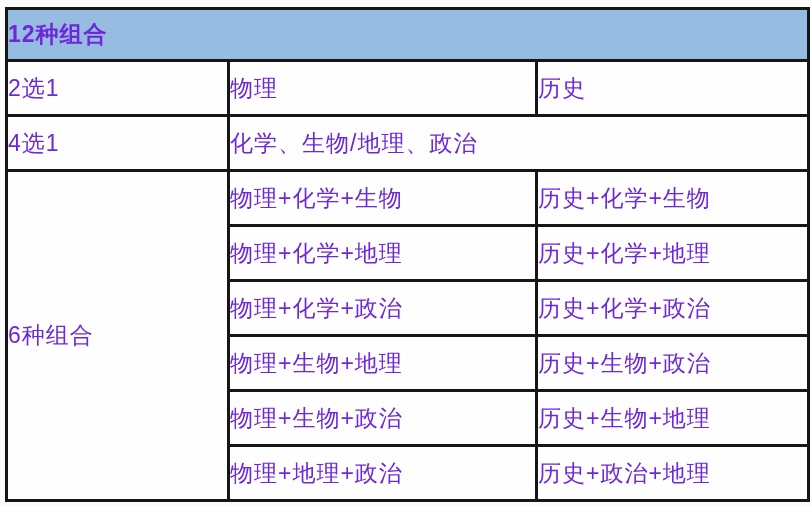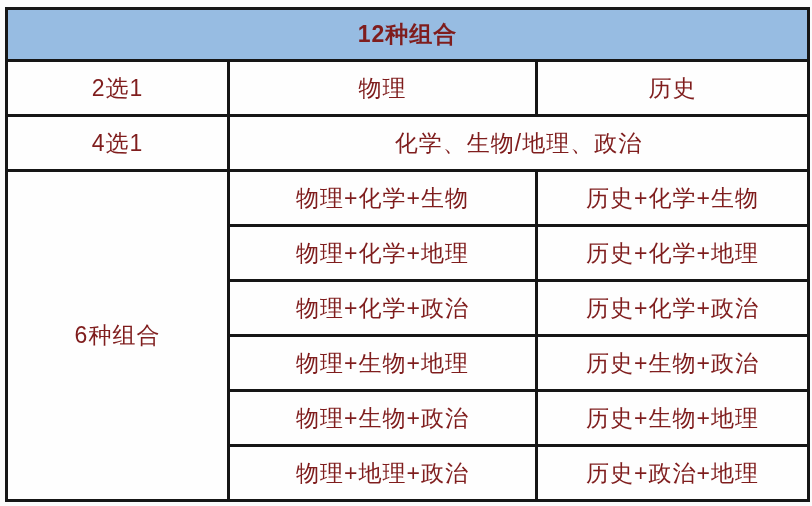--- a/index.html
+++ b/index.html
@@ -20,24 +20,24 @@
     width: 802px; height: 495px;
     border-collapse: collapse;
     table-layout: fixed;
     background: #fefefe;
   }
   table.combo-table col.c1 { width: 222px; }
   table.combo-table col.c2 { width: 308px; }
   table.combo-table col.c3 { width: 272px; }
   table.combo-table td {
     border: 3px solid #161616;
-    text-align: center;
+    text-align: left;
     vertical-align: middle;
     font-size: 23px;
-    color: #7f1d1d;
+    color: #6d28d9;
     background: #fefefe;
     padding: 0;
     letter-spacing: 1px;
   }
   tr.header-row { height: 52px; }
   tr.body-row { height: 55px; }
   td.title-cell {
     font-weight: bold;
     font-size: 25px;
     color: #10101a;

